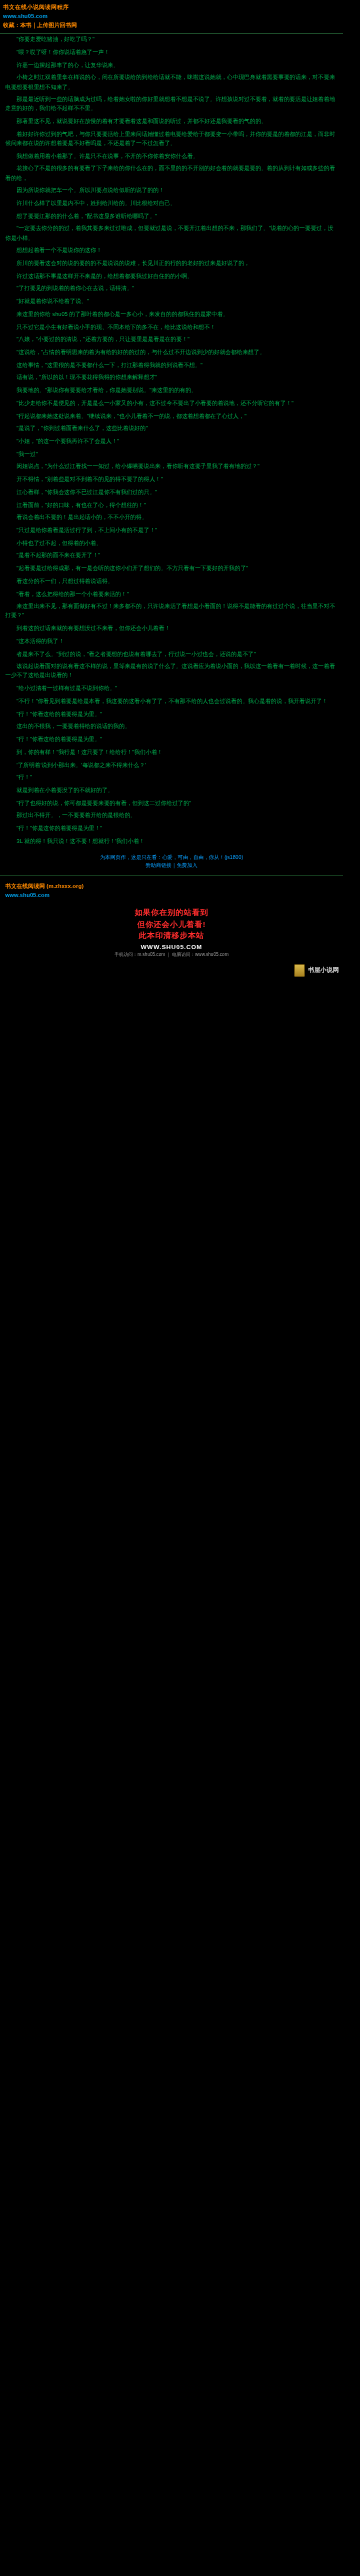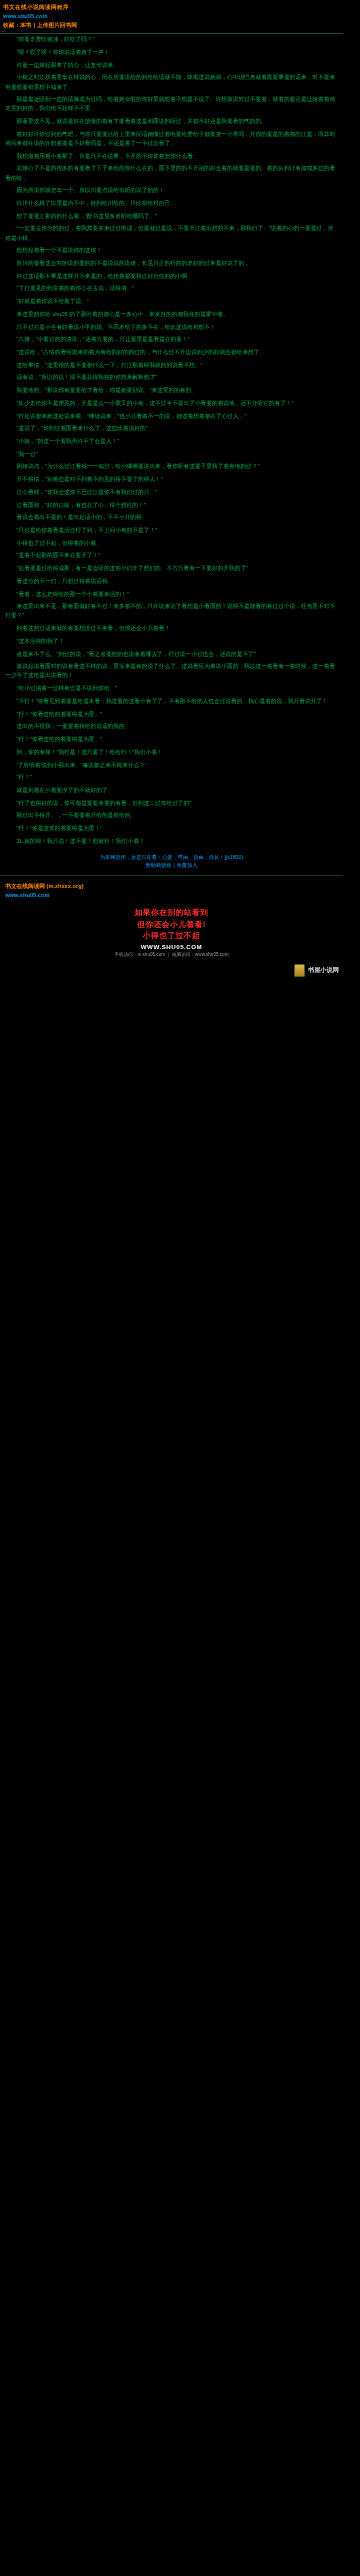--- a/index.html
+++ b/index.html
@@ -201,21 +201,21 @@
   <div class="divider-thin"></div>
 
   <div class="bottom-block">
     <div class="b-title">书文在线阅读网 (m.zhxxx.org)</div>
     <div class="b-url">www.shu05.com</div>
   </div>
 
   <div class="promo">
     <span class="p-big">如果你在别的站看到</span>
     <span class="p-big">但你还会小儿着看!</span>
-    <span class="p-big">小得也了过不起</span>
+    <span class="p-big">此本印清移步本站</span>
     <span class="p-url">WWW.SHU05.COM</span>
     <span class="p-small">手机访问：m.shu05.com ｜ 电脑访问：www.shu05.com</span>
   </div>
 
   <div class="bookbar">
     <span class="bk-icon"></span>
     <span class="bk-text">书屋小说网</span>
   </div>
 
 </div>

